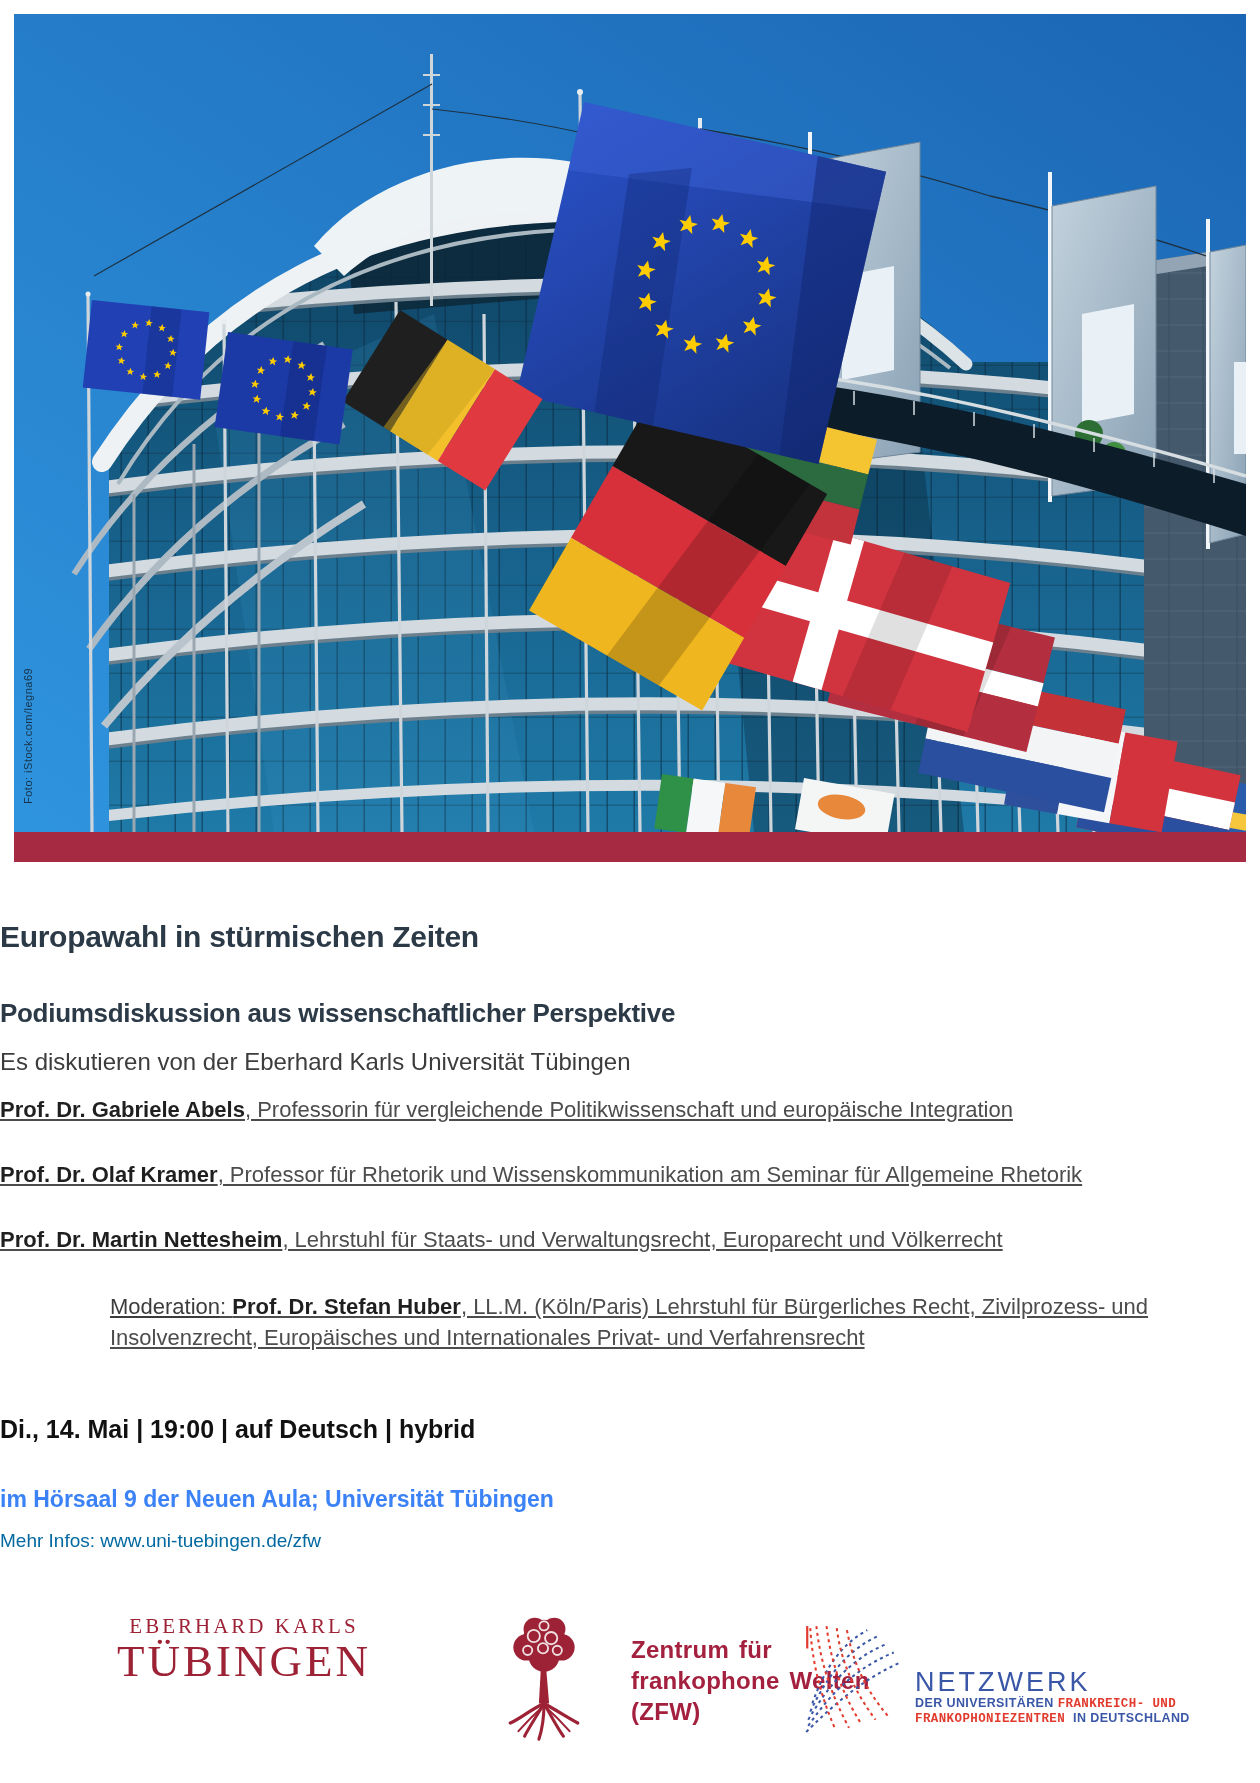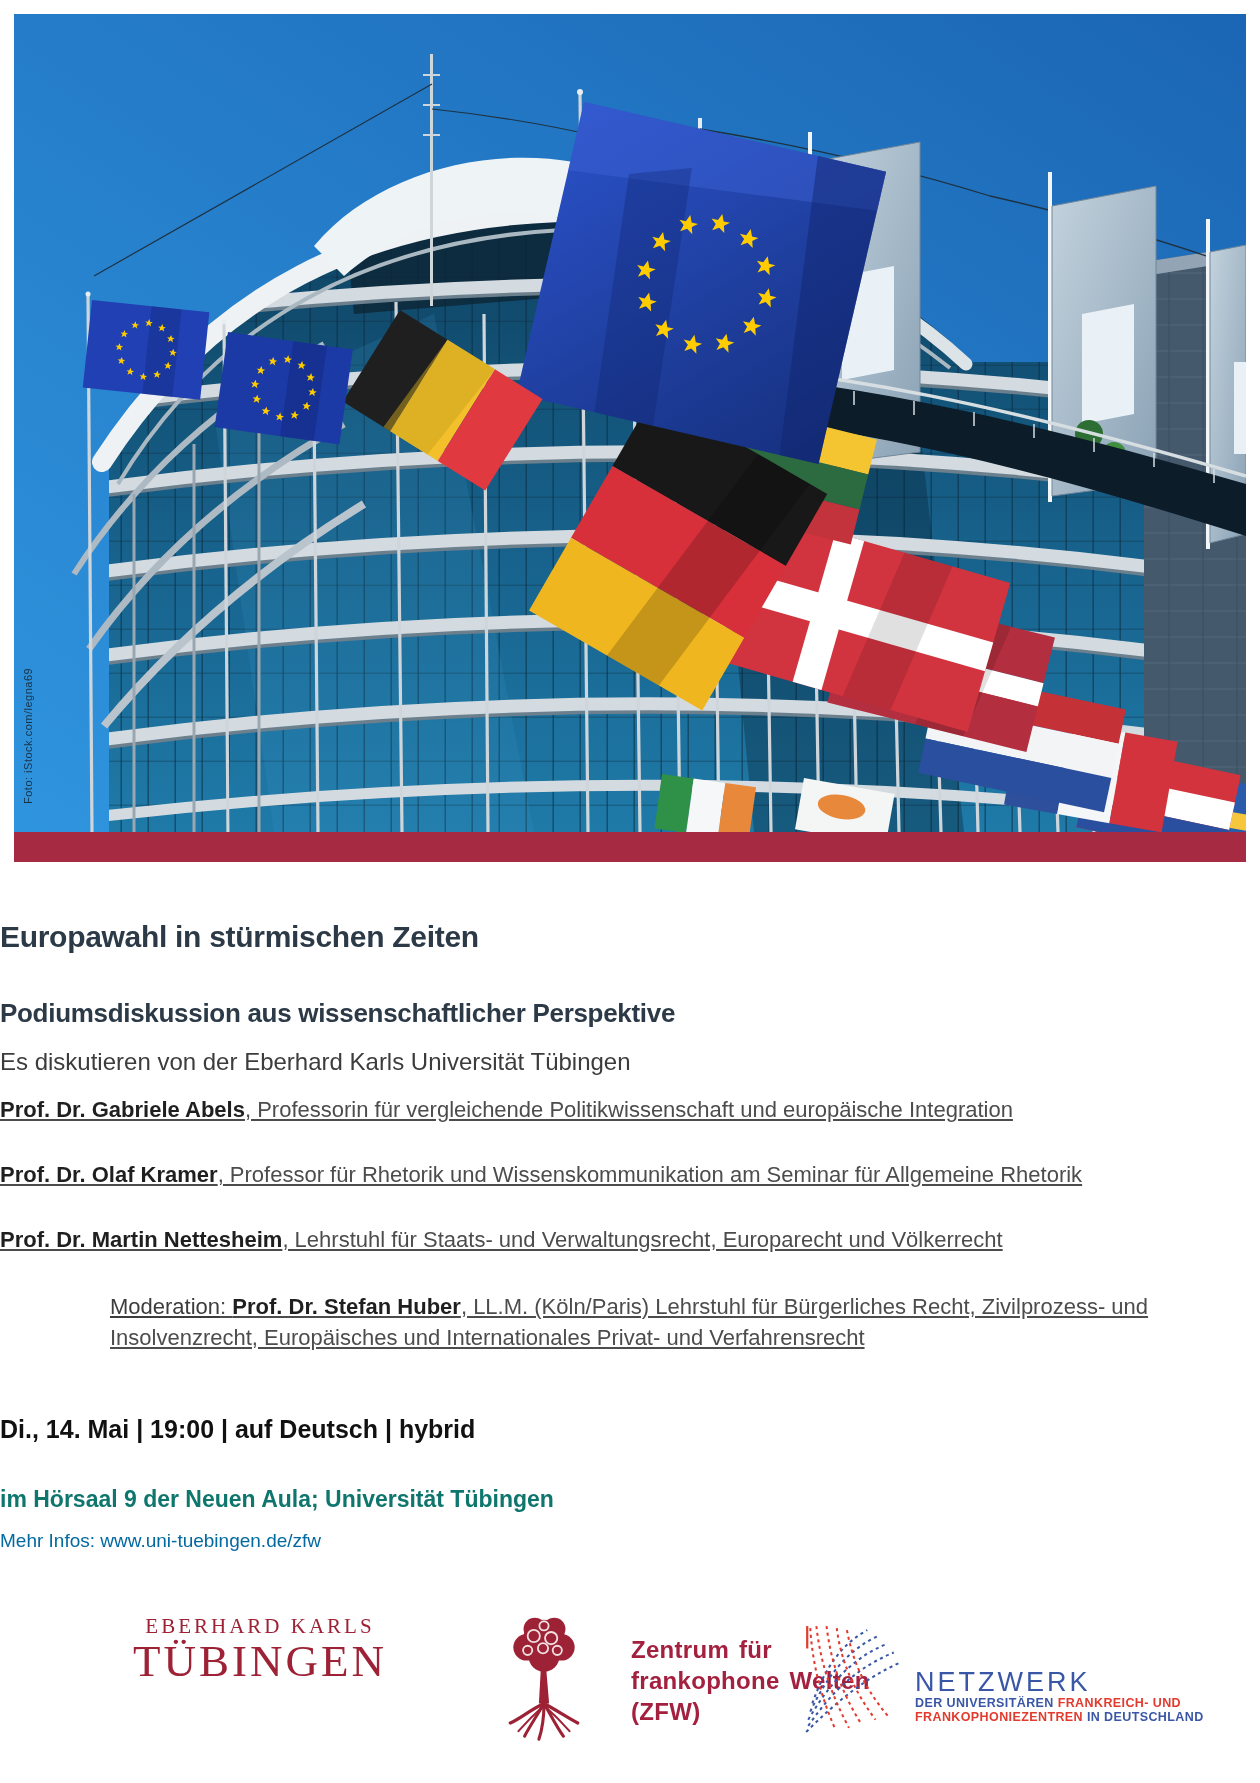--- a/index.html
+++ b/index.html
@@ -17,38 +17,38 @@
   .content p,.content h1,.content h2{margin:0;position:absolute;width:100%;}
   h1.title{top:920px;font-size:30px;font-weight:bold;color:#2c3a47;letter-spacing:-.3px;}
   h2.subtitle{top:998px;font-size:26px;font-weight:bold;color:#2c3a47;letter-spacing:-.3px;}
   p.intro{top:1048px;font-size:24px;color:#3c3c3c;}
   p.speaker{font-size:22px;color:#4c4c4c;text-decoration:underline;}
   p.speaker strong{color:#1f1f1f;}
   p.sp1{top:1097px;} p.sp2{top:1162px;} p.sp3{top:1227px;}
   p.moderation{top:1291px;left:110px;width:1040px;line-height:31px;}
   p.moderation .ul{text-decoration:underline;color:#3c3c3c;}
   p.datetime{top:1415px;font-size:25px;font-weight:bold;color:#111;}
-  p.location{top:1486px;font-size:23px;font-weight:bold;color:#0f766e;}
+  p.location{top:1486px;font-size:23px;font-weight:bold;color:#3b82f6;}
   p.info{top:1530px;font-size:19px;color:#0369a1;}
 
   
-  .ut-logo{position:absolute;left:70px;top:1614px;width:380px;text-align:center;color:var(--ut-red,#9d2235);
+  .ut-logo{position:absolute;left:54px;top:1614px;width:380px;text-align:center;color:var(--ut-red,#9d2235);
            font-family:"Liberation Serif",serif;}
   .ut-logo .ut1{font-size:21px;letter-spacing:3px;line-height:24px;}
   .ut-logo .ut2{font-size:45px;letter-spacing:1px;line-height:47px;}
   .ut-logo .ut3{font-size:45px;letter-spacing:3px;line-height:47px;}
   .zfw-tree{position:absolute;left:498px;top:1612px;width:92px;height:136px;}
   .zfw-text{position:absolute;left:612px;top:1634px;font-size:24px;font-weight:bold;
             color:var(--zfw-red,#a4203f);line-height:31px;letter-spacing:.3px;word-spacing:3px;margin-left:19px;}
   .netz-fan{position:absolute;left:800px;top:1622px;width:102px;height:112px;}
   .netz-text{position:absolute;left:915px;top:1667px;}
   .netz-title{font-size:27px;letter-spacing:3px;color:var(--netzwerk-blue,#3a57a7);line-height:30px;font-weight:500;}
   .netz-sub{font-size:12.5px;font-weight:bold;letter-spacing:.4px;line-height:13.5px;}
   .netz-sub .nb{color:var(--netzwerk-blue,#3a57a7);}
-  .netz-sub .nr{color:var(--netzwerk-red,#e23b2e);}
+  .netz-sub .nr{color:var(--netzwerk-red,#e23b2e);font-family:Liberation Mono, monospace;}
 </style>
 </head>
 <body>
 
 <div class="page">
 
   <div class="photo">
     <svg viewBox="0 0 1232 818" width="1232" height="818">
       <defs>
         <linearGradient id="sky" x1="1" y1="0" x2="0" y2="1">

